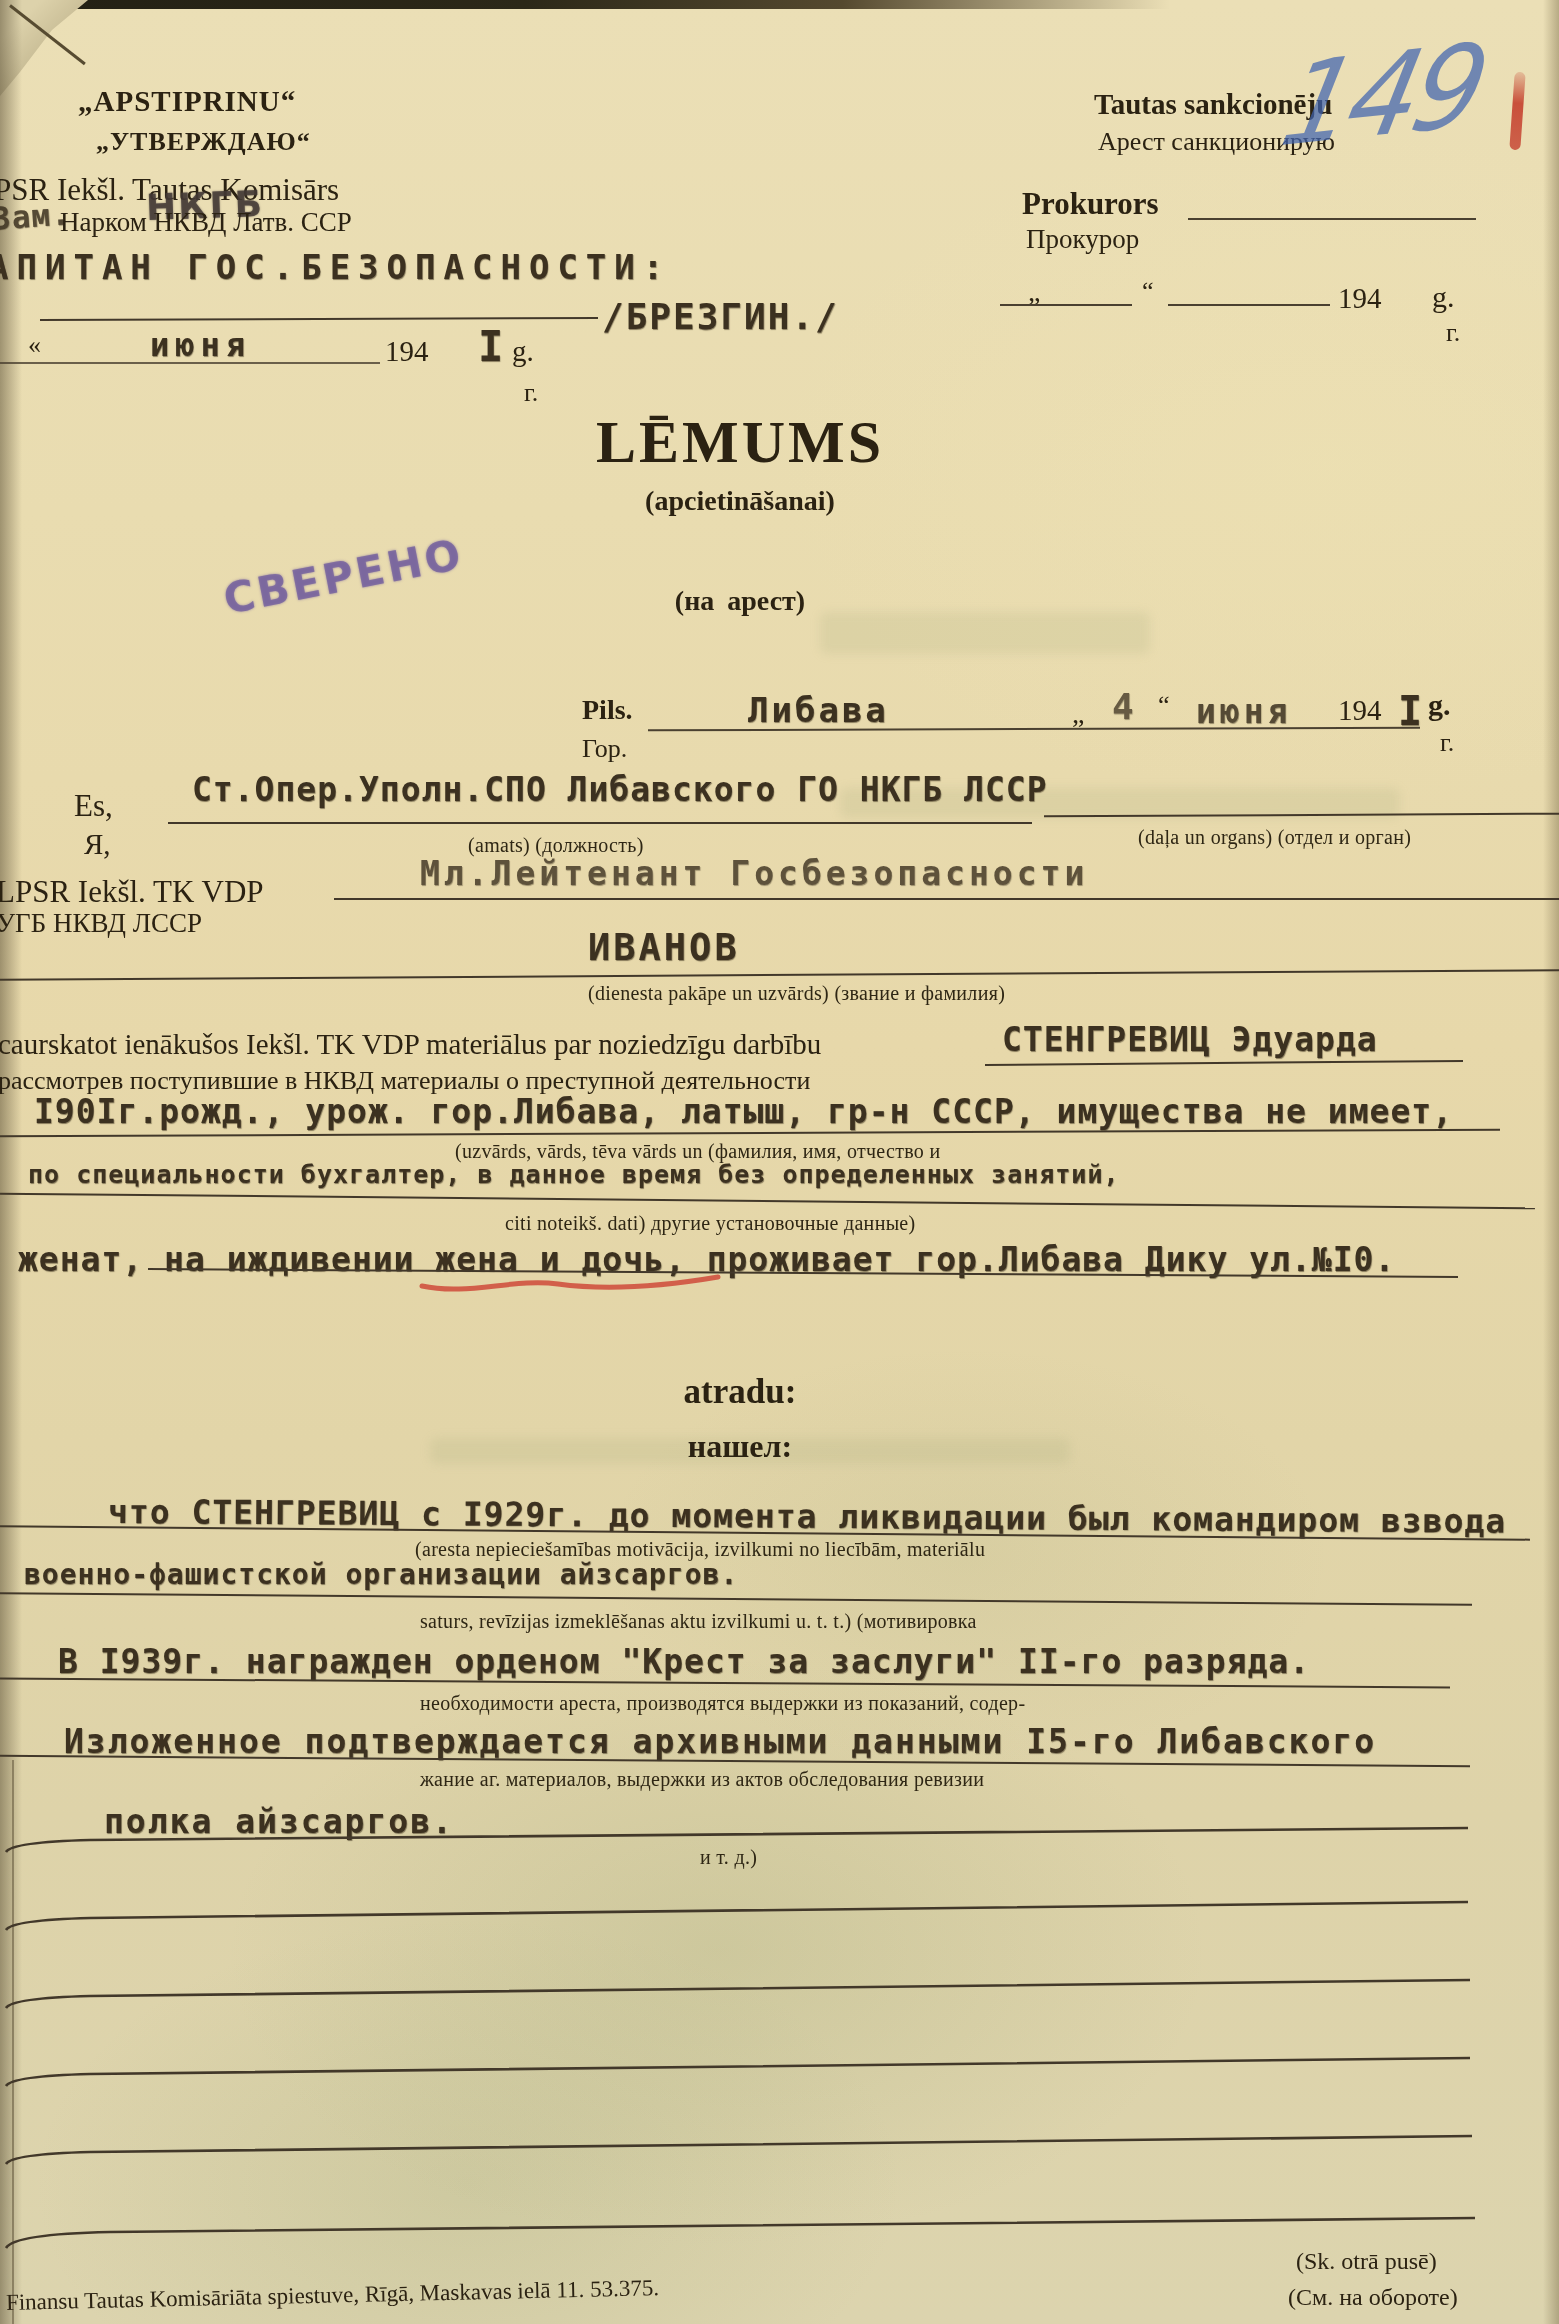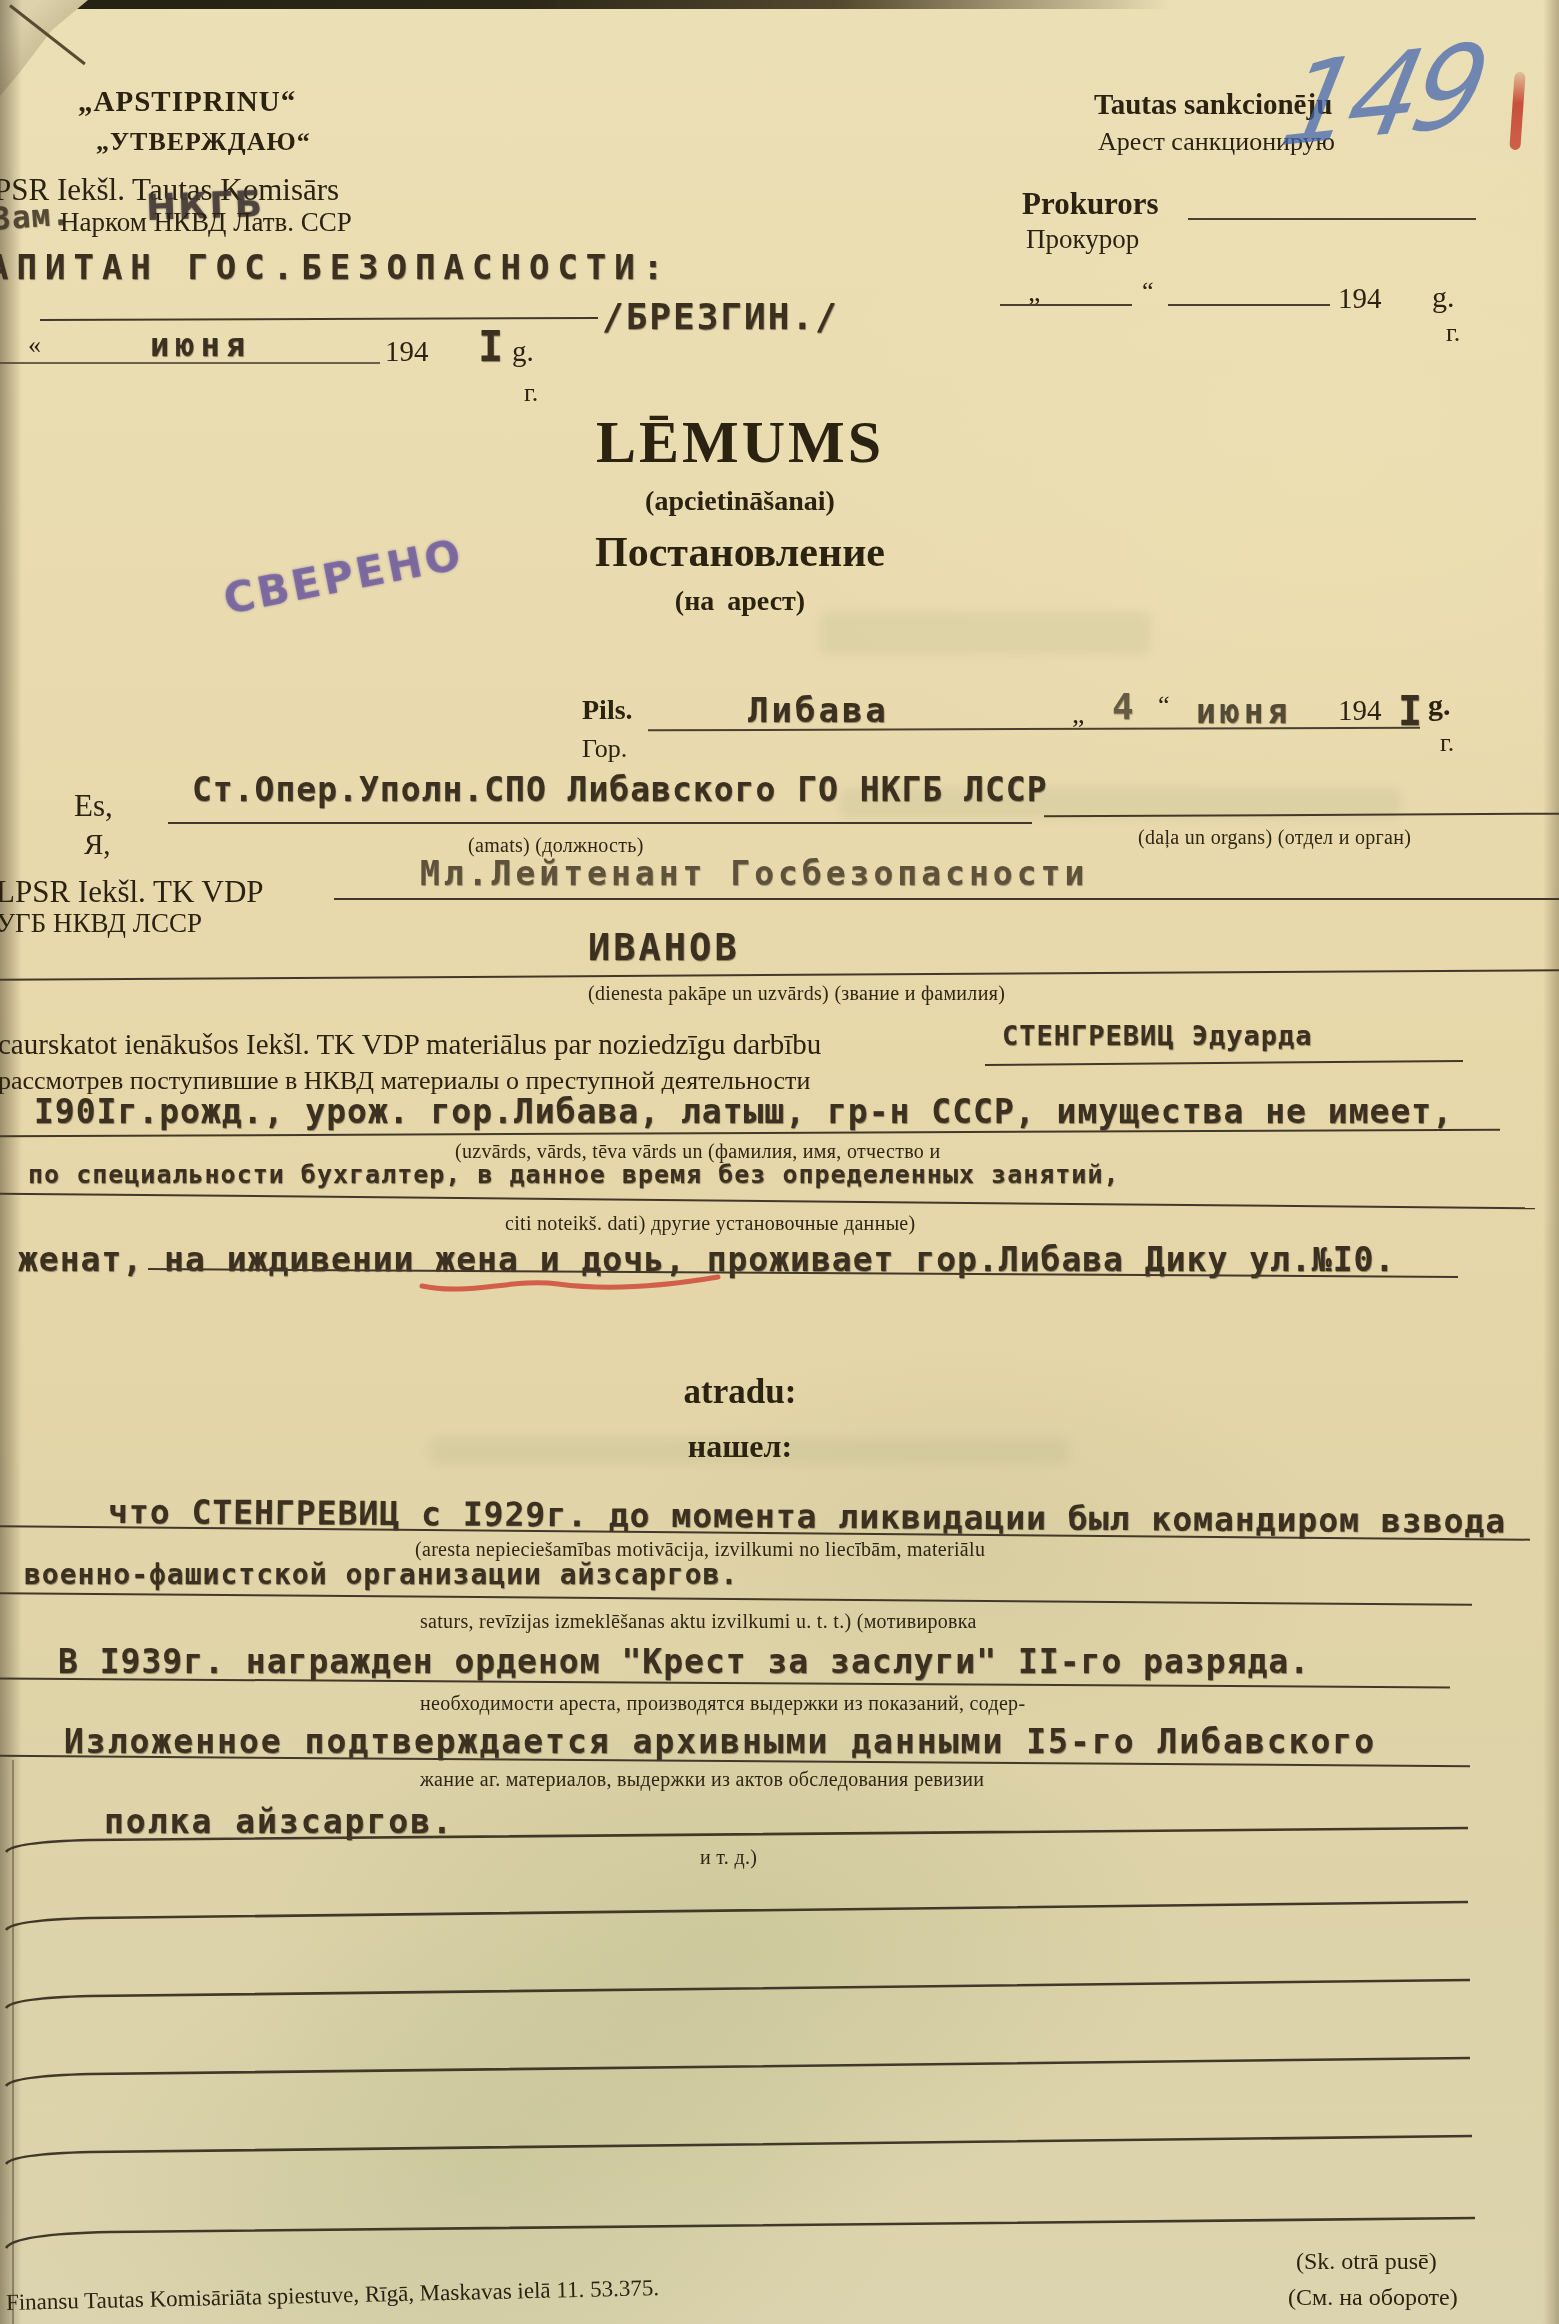--- a/index.html
+++ b/index.html
@@ -80,21 +80,20 @@
   <div class="abs serif" style="left:1028px;top:276px;font-size:28px;">„</div>
   <div class="rule thin" style="left:1000px;top:304px;width:132px;"></div>
   <div class="abs serif" style="left:1142px;top:276px;font-size:26px;">“</div>
   <div class="rule thin" style="left:1168px;top:304px;width:162px;"></div>
   <div class="abs serif" style="left:1338px;top:282px;font-size:29px;">194</div>
   <div class="abs serif" style="left:1432px;top:280px;font-size:30px;">g.</div>
   <div class="abs serif" style="left:1446px;top:318px;font-size:26px;">г.</div>
 
   <div class="abs serif bold" style="left:560px;top:408px;width:360px;text-align:center;font-size:60px;letter-spacing:3px;">LĒMUMS</div>
   <div class="abs serif bold" style="left:560px;top:485px;width:360px;text-align:center;font-size:28px;">(apcietināšanai)</div>
-  <div class="abs serif bold" style="left:510px;top:528px;width:460px;text-align:center;font-size:42px;">Постановление</div>
   <div class="abs serif bold" style="left:560px;top:585px;width:360px;text-align:center;font-size:28px;word-spacing:6px;">(на арест)</div>
 
   <div class="abs stamp" style="left:222px;top:552px;font-size:42px;color:rgba(118,98,158,.8);transform:rotate(-11deg);letter-spacing:3px;text-shadow:0 0 2.5px rgba(118,98,158,.75);">СВЕРЕНО</div>
 
   <div class="abs serif bold" style="left:582px;top:694px;font-size:28px;">Pils.</div>
   <div class="abs serif" style="left:582px;top:734px;font-size:26px;">Гор.</div>
   <div class="rule thin" style="left:648px;top:728px;width:772px;transform:rotate(-0.2deg);"></div>
   <div class="abs typed" style="left:748px;top:690px;font-size:34px;letter-spacing:3px;">Либава</div>
   <div class="abs serif" style="left:1072px;top:698px;font-size:28px;">„</div>
   <div class="abs typed" style="left:1112px;top:686px;font-size:36px;opacity:.75;">4</div>
@@ -115,21 +114,21 @@
 
   <div class="abs typed" style="left:420px;top:854px;font-size:33px;letter-spacing:4px;opacity:.8;">Мл.Лейтенант Госбезопасности</div>
   <div class="abs serif" style="left:-4px;top:874px;font-size:31px;">LPSR Iekšl. TK VDP</div>
   <div class="rule" style="left:334px;top:898px;width:1225px;"></div>
   <div class="abs serif" style="left:-4px;top:908px;font-size:27px;">УГБ НКВД ЛССР</div>
   <div class="abs typed" style="left:588px;top:926px;font-size:37px;letter-spacing:3px;">ИВАНОВ</div>
   <div class="rule" style="left:0px;top:974px;width:1559px;transform:rotate(-0.35deg);"></div>
   <div class="abs small-label" style="left:588px;top:982px;">(dienesta pakāpe un uzvārds)  (звание и фамилия)</div>
 
   <div class="abs serif" style="left:-2px;top:1028px;font-size:29px;">caurskatot ienākušos Iekšl. TK VDP materiālus par noziedzīgu darbību</div>
-  <div class="abs typed" style="left:1002px;top:1020px;font-size:27px;">СТЕНГРЕВИЦ Эдуарда</div>
+  <div class="abs typed" style="left:1002px;top:1020px;font-size:33px;">СТЕНГРЕВИЦ Эдуарда</div>
   <div class="rule" style="left:985px;top:1062px;width:478px;transform:rotate(-0.5deg);"></div>
   <div class="abs serif" style="left:-2px;top:1066px;font-size:26px;">рассмотрев поступившие в НКВД материалы о преступной деятельности</div>
 
   <div class="abs typed" style="left:34px;top:1092px;font-size:33px;">I90Iг.рожд., урож. гор.Либава, латыш, гр-н СССР, имущества не имеет,</div>
   <div class="rule" style="left:0px;top:1132px;width:1500px;transform:rotate(-0.25deg);"></div>
   <div class="abs small-label" style="left:455px;top:1140px;">(uzvārds, vārds, tēva vārds un (фамилия, имя, отчество и</div>
 
   <div class="abs typed" style="left:28px;top:1160px;font-size:25px;text-align:right;">по специальности бухгалтер, в данное время без определенных занятий,</div>
   <div class="rule" style="left:0px;top:1200px;width:1535px;transform:rotate(0.55deg);"></div>
   <div class="abs small-label" style="left:505px;top:1212px;">citi noteikš. dati) другие установочные данные)</div>

